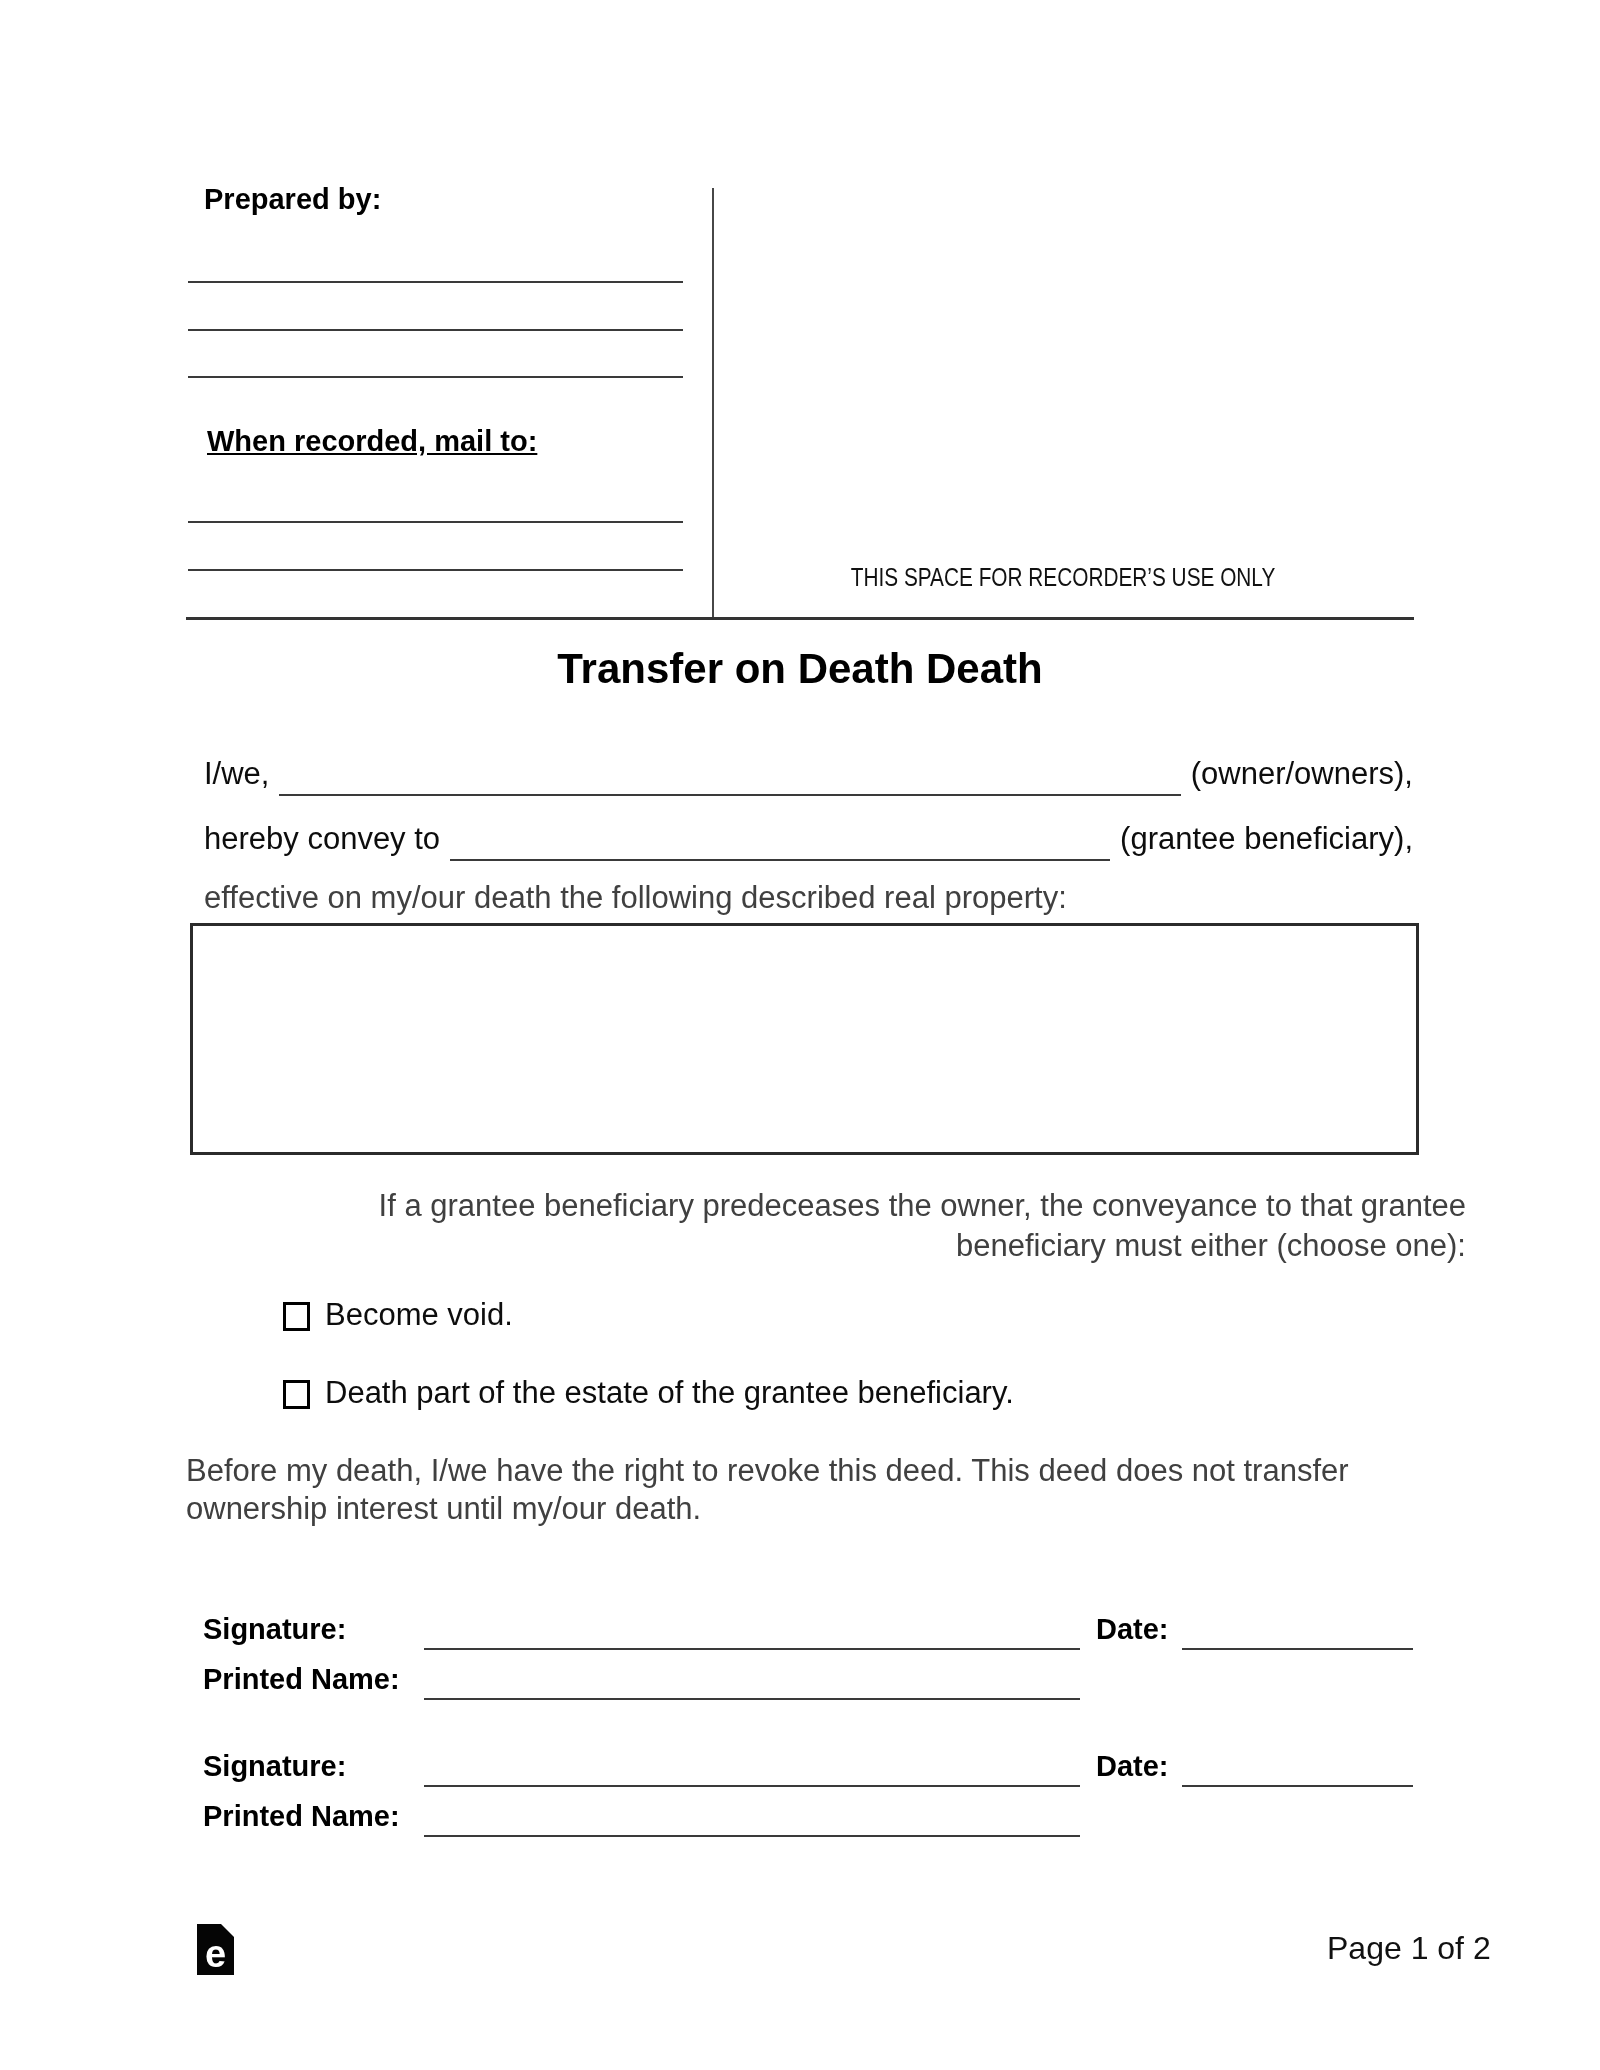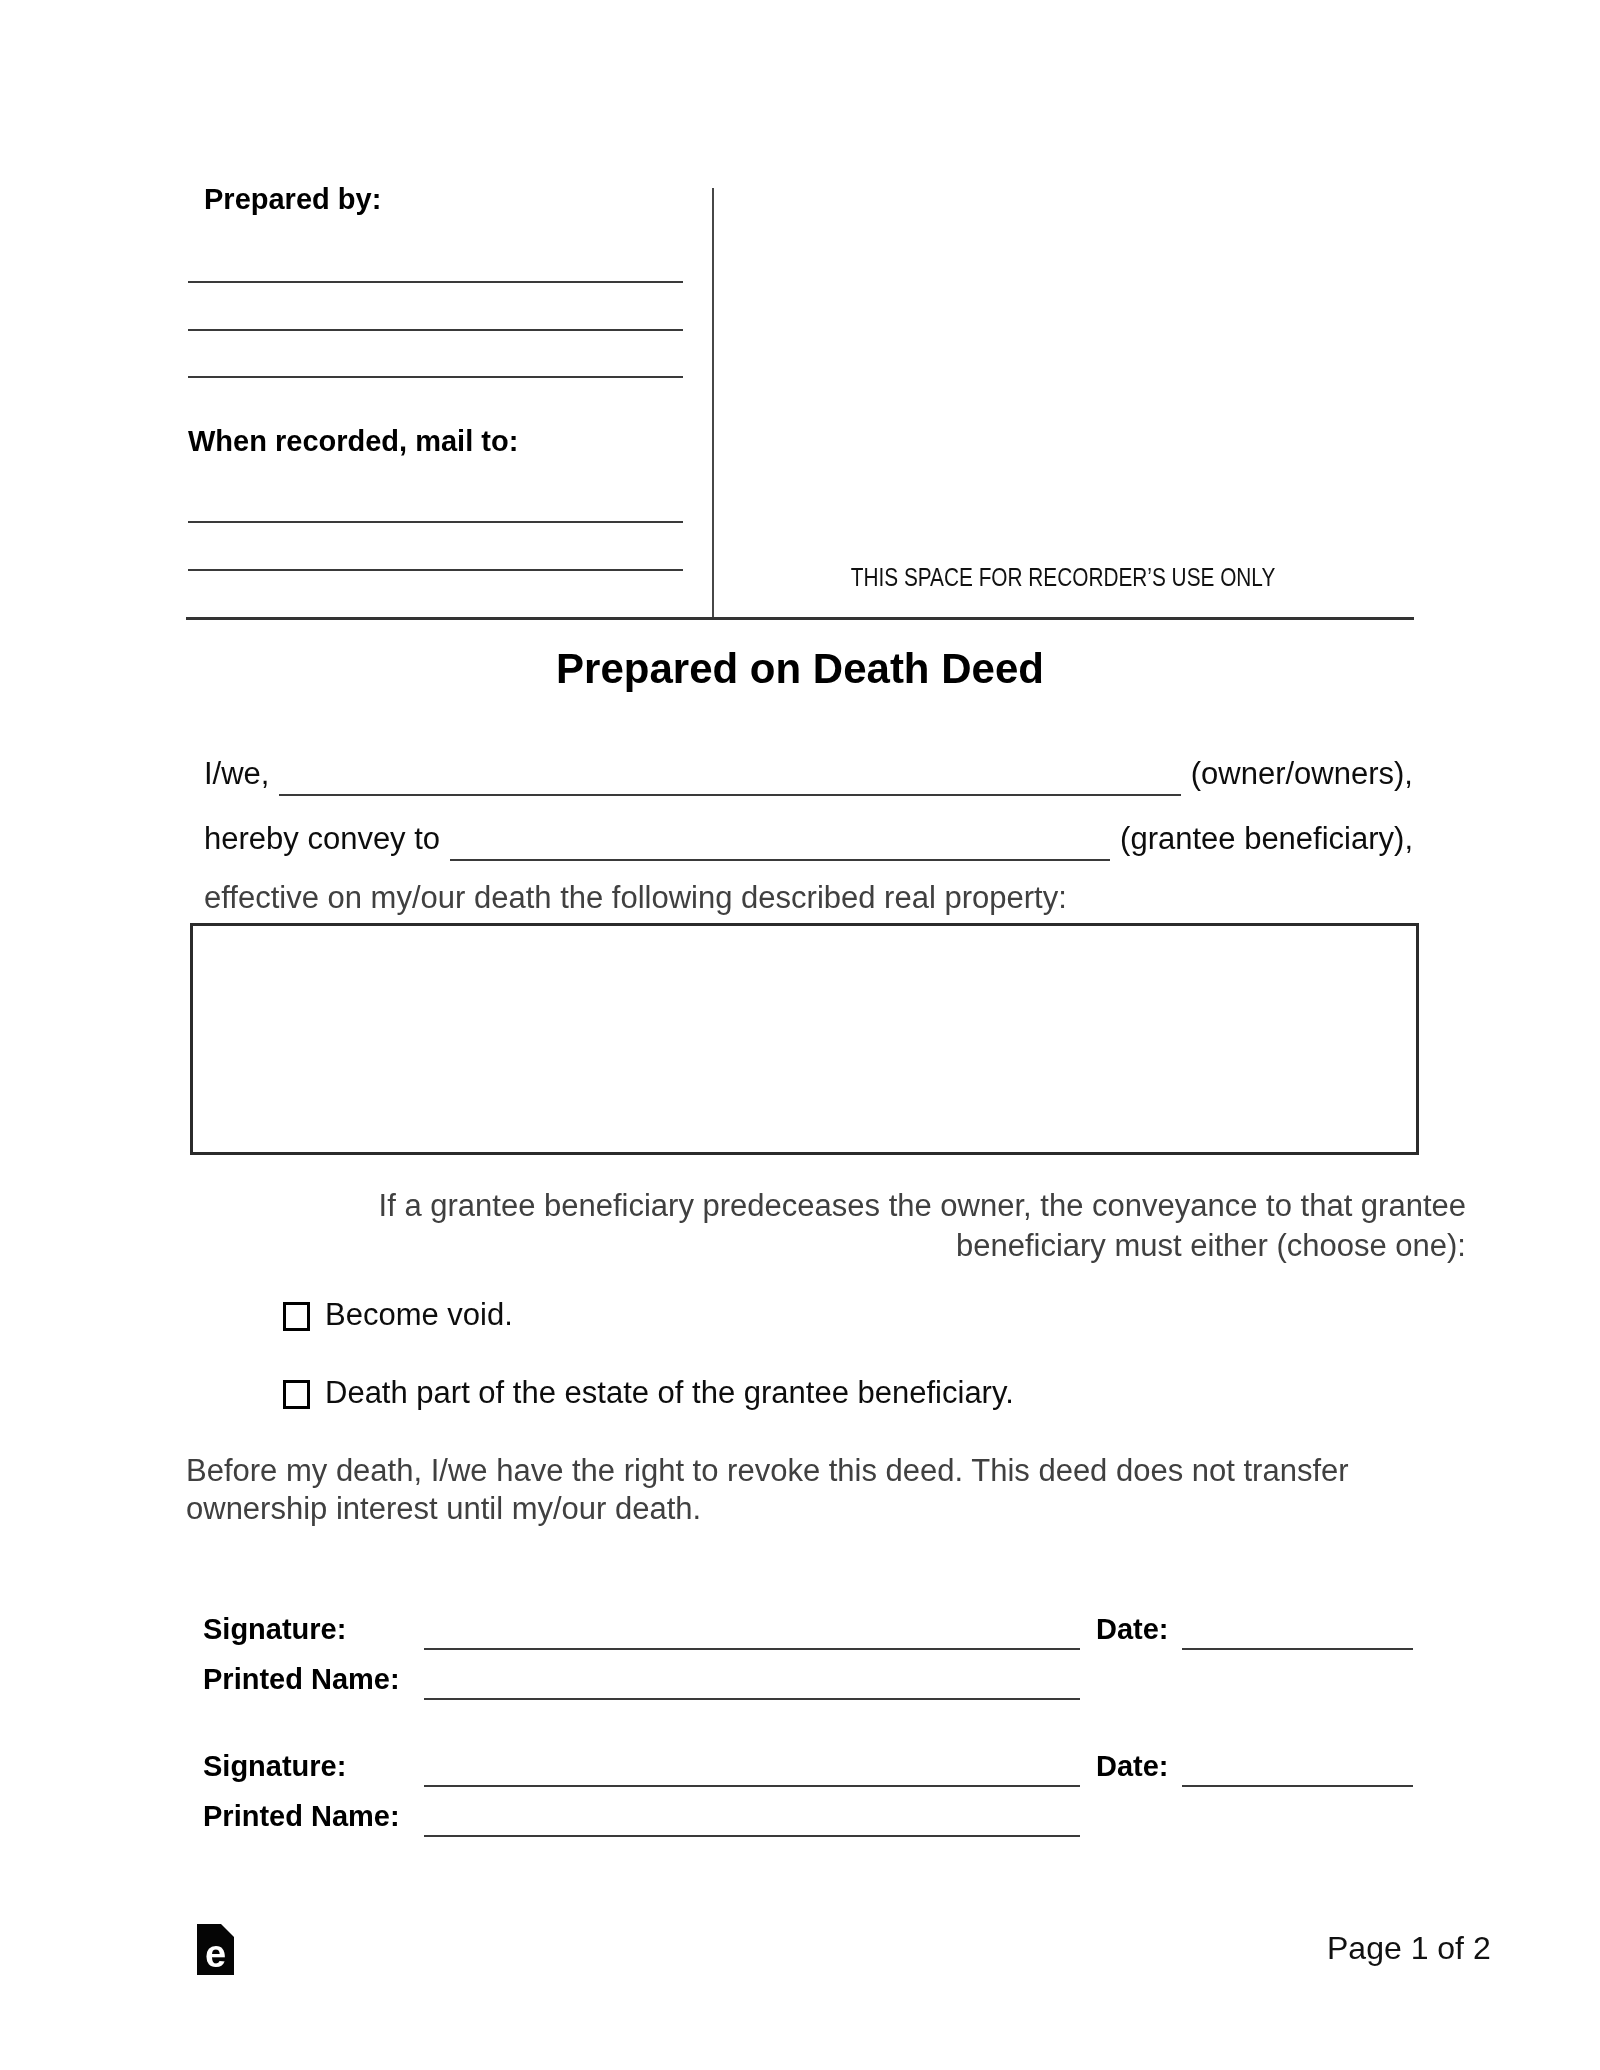--- a/index.html
+++ b/index.html
@@ -41,32 +41,32 @@
 <body>
 
 <div class="page">
 
   <div class="abs label" style="left:204px;top:182px;">Prepared by:</div>
 
   <div class="fill-line" style="left:188px;top:281px;width:495px;"></div>
   <div class="fill-line" style="left:188px;top:329px;width:495px;"></div>
   <div class="fill-line" style="left:188px;top:376px;width:495px;"></div>
 
-  <div class="abs label" style="left:188px;top:424px;">When recorded, mail to:</div>
+  <div class="abs label" style="left:207px;top:424px;text-decoration:underline;">When recorded, mail to:</div>
 
   <div class="fill-line" style="left:188px;top:521px;width:495px;"></div>
   <div class="fill-line" style="left:188px;top:569px;width:495px;"></div>
 
   <div class="v-divider"></div>
 
   <div class="recorder-note">THIS SPACE FOR RECORDER’S USE ONLY</div>
 
   <div class="h-rule"></div>
 
-  <div class="title">Prepared on Death Deed</div>
+  <div class="title">Transfer on Death Death</div>
 
   <div class="fill-row" style="top:752px;">
     <span>I/we,</span>
     <span class="grow"></span>
     <span>(owner/owners),</span>
   </div>
 
   <div class="fill-row" style="top:817px;justify-content:center;">
     <span>hereby convey to</span>
     <span class="grow"></span>

